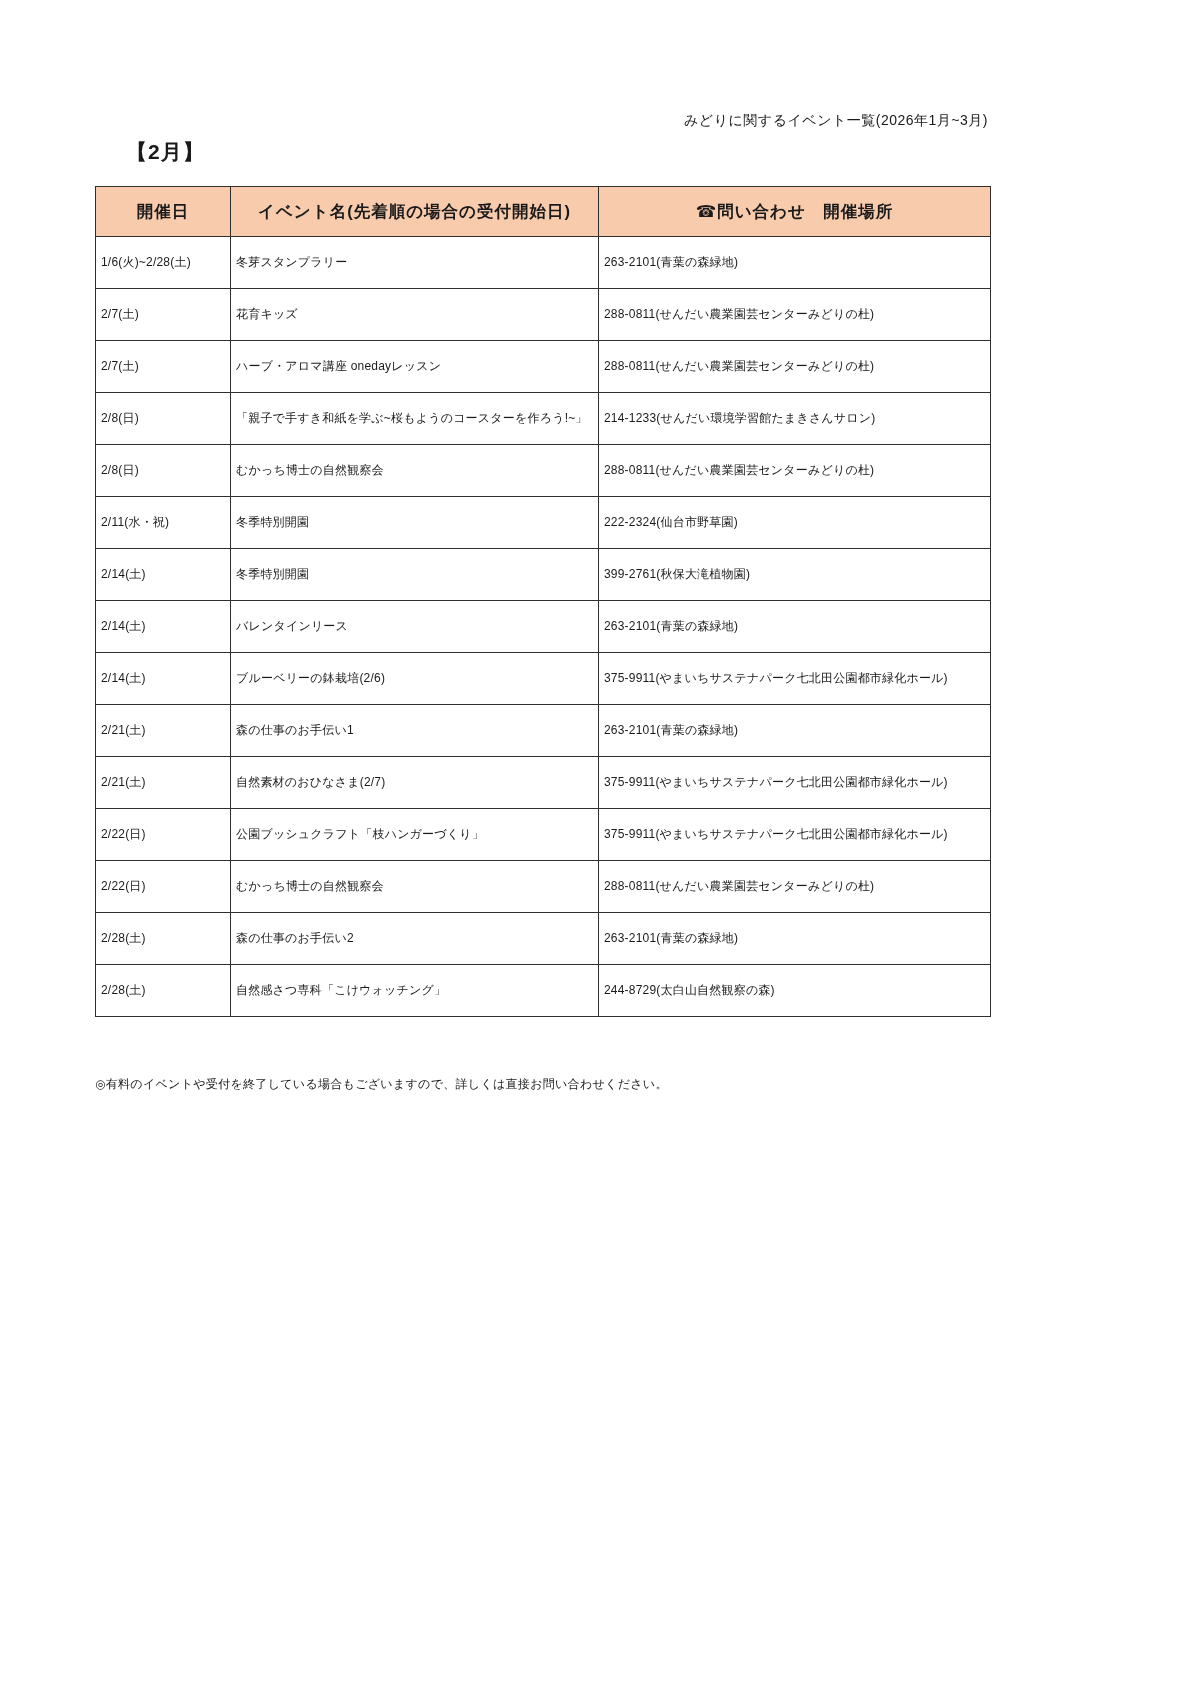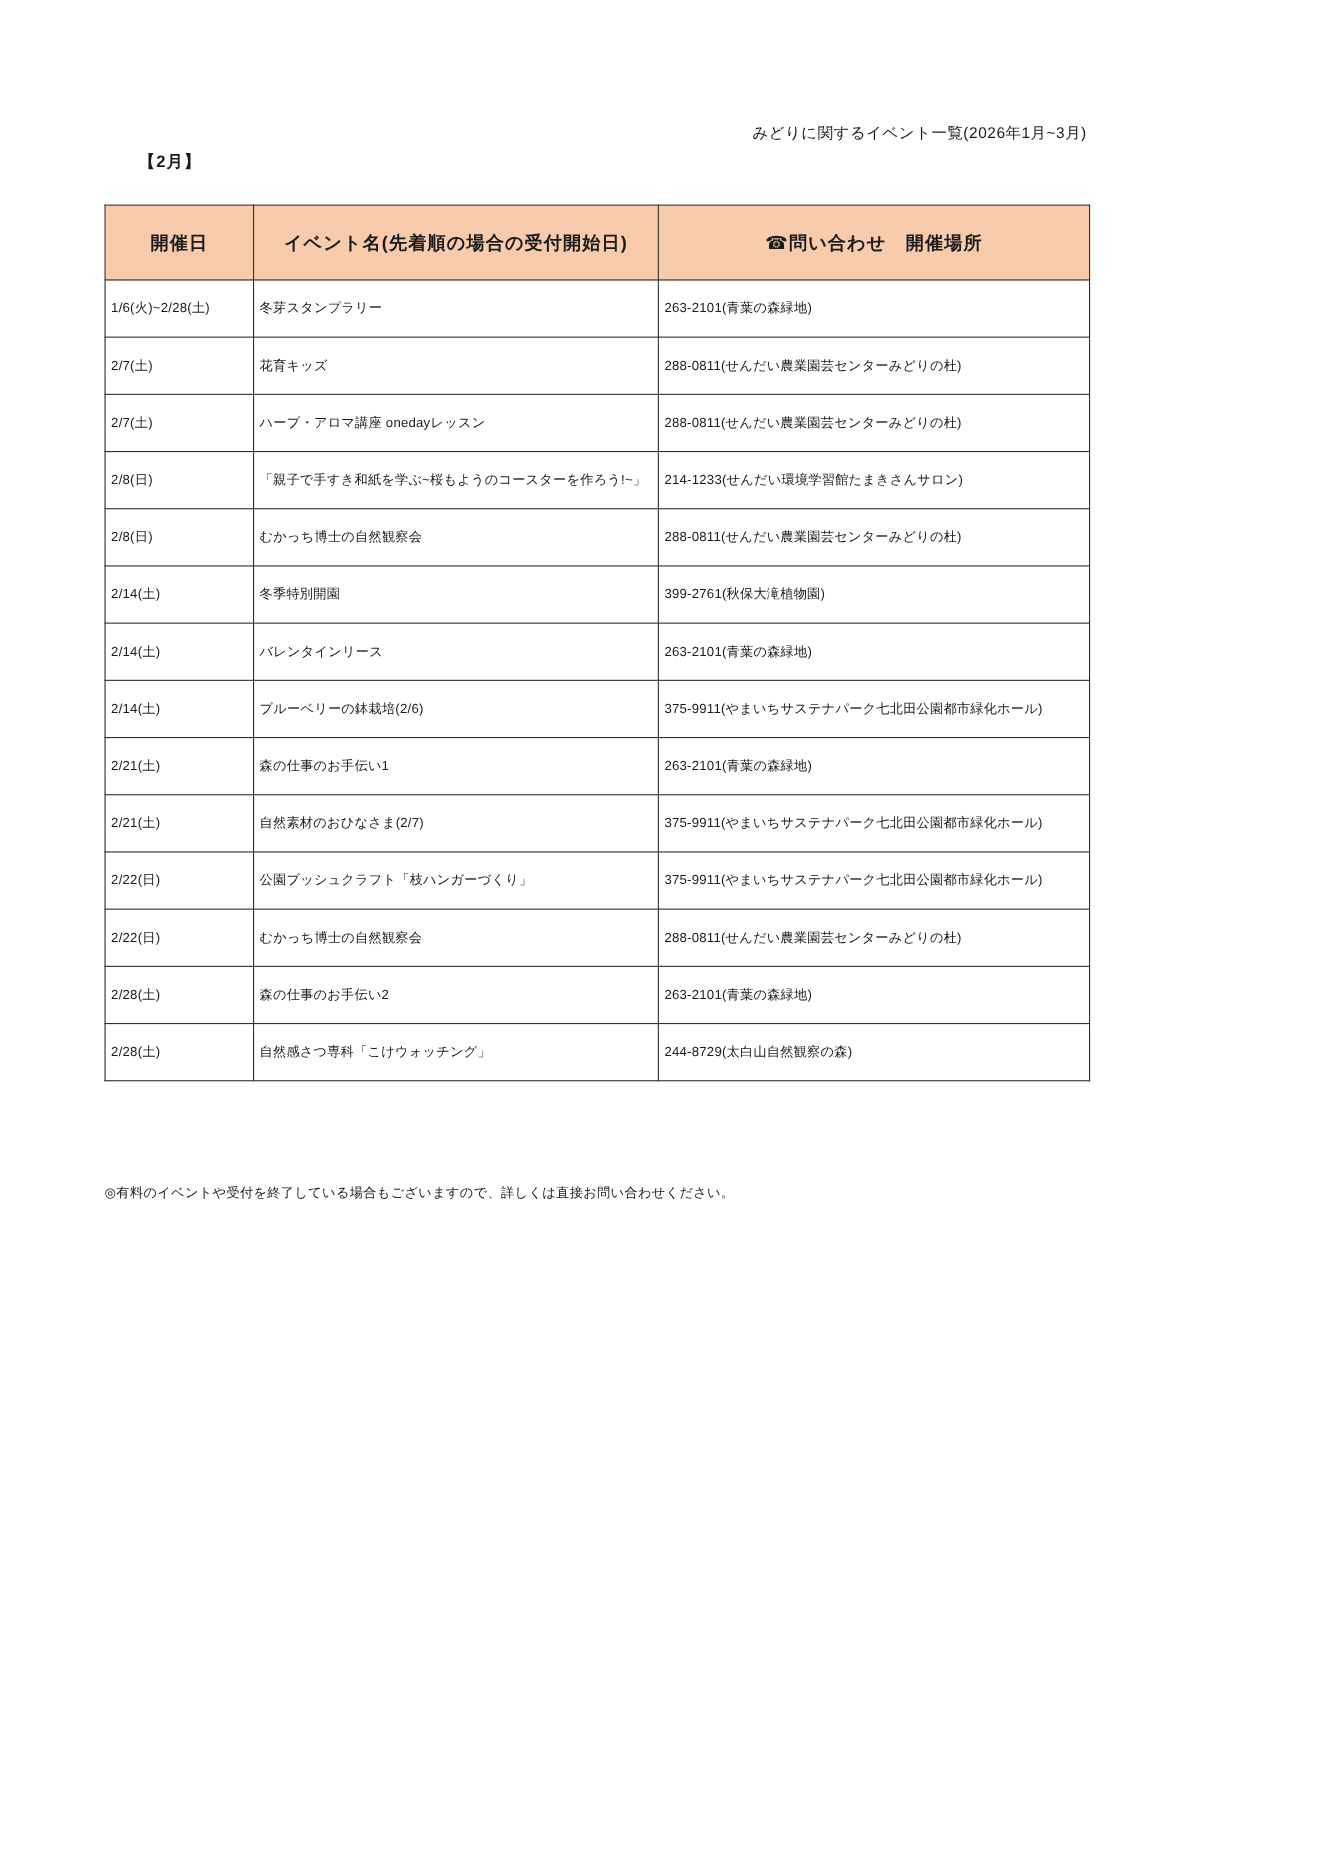--- a/index.html
+++ b/index.html
@@ -22,42 +22,42 @@
     right: 212px;
     font-size: 14px;
     letter-spacing: 0.5px;
     color: #1a1a1a;
     white-space: nowrap;
   }
   .section-title {
     position: absolute;
     left: 126px;
     top: 138px;
-    font-size: 15px;
+    font-size: 21px;
     font-weight: bold;
     letter-spacing: 1px;
   }
   table.events {
     position: absolute;
     left: 95px;
     top: 186px;
     width: 895px;
     border-collapse: collapse;
     table-layout: fixed;
   }
   table.events col.c-date    { width: 135px; }
   table.events col.c-event   { width: 368px; }
   table.events col.c-contact { width: 392px; }
   table.events th, table.events td {
     border: 1px solid #2e2e2e;
     vertical-align: middle;
   }
   table.events th {
     background: #F8CBAD;
-    height: 68px;
+    height: 50px;
     font-size: 16.5px;
     font-weight: bold;
     text-align: center;
     letter-spacing: 1px;
   }
   table.events td {
     height: 52px;
     font-size: 12px;
     padding-left: 5px;
     padding-right: 4px;
@@ -117,20 +117,25 @@
     <td>2/8(日)</td>
     <td>「親子で手すき和紙を学ぶ~桜もようのコースターを作ろう!~」</td>
     <td>214-1233(せんだい環境学習館たまきさんサロン)</td>
   </tr>
         <tr>
     <td>2/8(日)</td>
     <td>むかっち博士の自然観察会</td>
     <td>288-0811(せんだい農業園芸センターみどりの杜)</td>
   </tr>
         <tr>
+    <td>2/11(水・祝)</td>
+    <td>冬季特別開園</td>
+    <td>222-2324(仙台市野草園)</td>
+  </tr>
+        <tr>
     <td>2/14(土)</td>
     <td>冬季特別開園</td>
     <td>399-2761(秋保大滝植物園)</td>
   </tr>
         <tr>
     <td>2/14(土)</td>
     <td>バレンタインリース</td>
     <td>263-2101(青葉の森緑地)</td>
   </tr>
         <tr>

